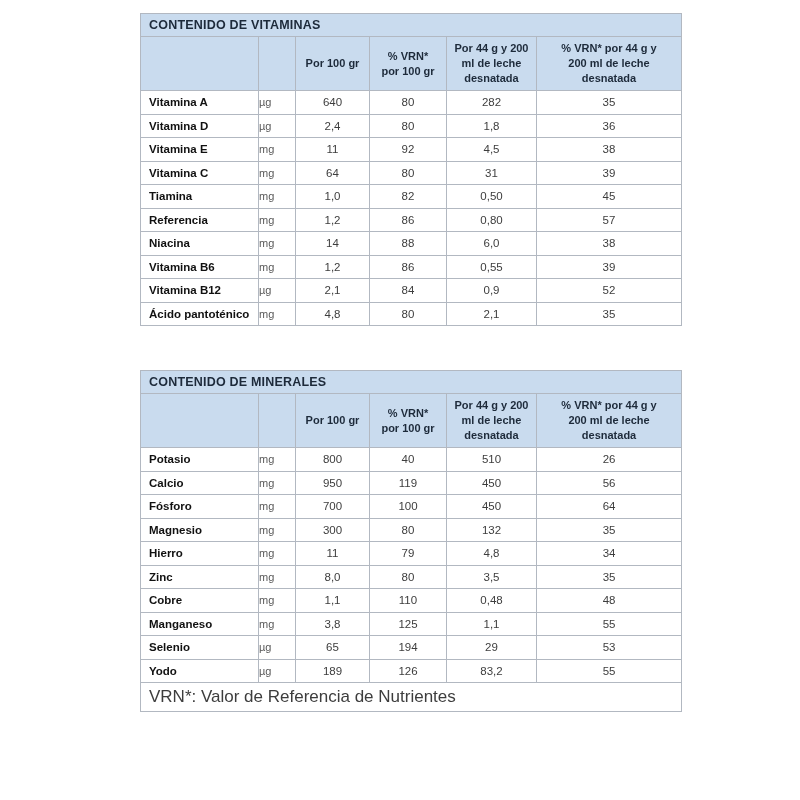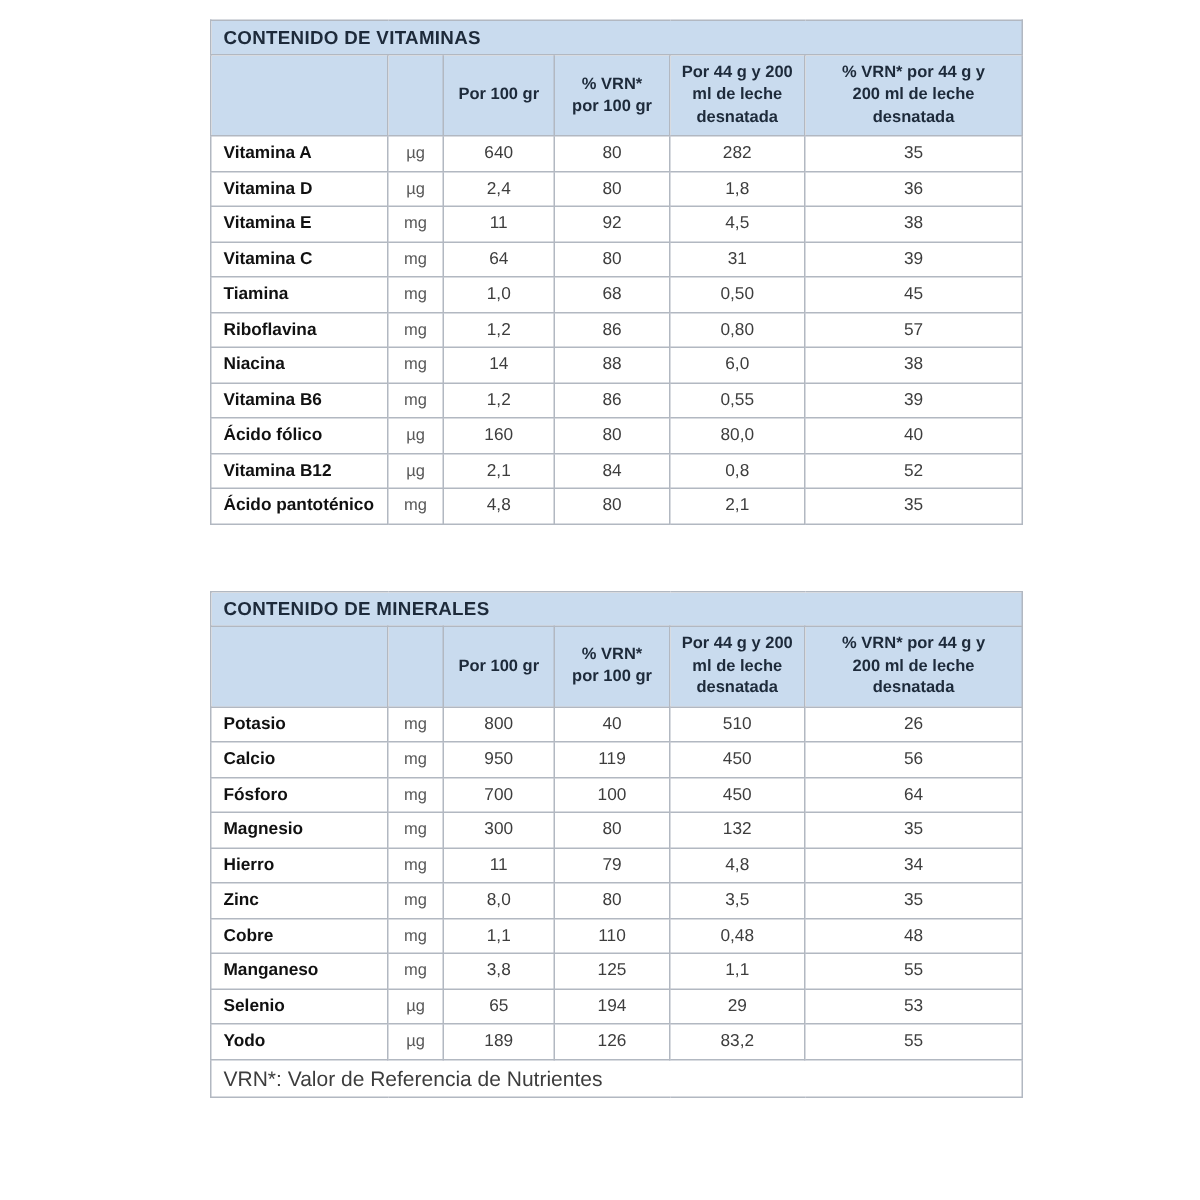--- a/index.html
+++ b/index.html
@@ -57,31 +57,31 @@
     font-weight: bold;
     font-size: 11.5px;
     color: var(--name-text);
     text-align: left;
     padding: 2px 8px;
     vertical-align: middle;
   }
   .unit-cell {
     font-size: 11px;
     color: var(--unit-text);
-    text-align: center;
+    text-align: left;
     vertical-align: middle;
   }
   .value-cell {
     font-size: 11.5px;
     color: var(--value-text);
     text-align: center;
     vertical-align: middle;
   }
   .footer-cell {
-    font-size: 14px;
+    font-size: 17px;
     color: var(--value-text);
     text-align: left;
     padding: 4px 8px;
     height: 23px;
     vertical-align: middle;
   }
 </style>
 </head>
 <body style="background: rgb(255, 255, 255);">
 
@@ -142,26 +142,26 @@
             <td class="unit-cell">mg</td>
             <td class="value-cell">64</td>
             <td class="value-cell">80</td>
             <td class="value-cell">31</td>
             <td class="value-cell">39</td>
           </tr>
           <tr class="data-row">
             <td class="name-cell">Tiamina</td>
             <td class="unit-cell">mg</td>
             <td class="value-cell">1,0</td>
-            <td class="value-cell">68</td>
+            <td class="value-cell">82</td>
             <td class="value-cell">0,50</td>
             <td class="value-cell">45</td>
           </tr>
           <tr class="data-row">
-            <td class="name-cell">Riboflavina</td>
+            <td class="name-cell">Referencia</td>
             <td class="unit-cell">mg</td>
             <td class="value-cell">1,2</td>
             <td class="value-cell">86</td>
             <td class="value-cell">0,80</td>
             <td class="value-cell">57</td>
           </tr>
           <tr class="data-row">
             <td class="name-cell">Niacina</td>
             <td class="unit-cell">mg</td>
             <td class="value-cell">14</td>
@@ -171,33 +171,25 @@
           </tr>
           <tr class="data-row">
             <td class="name-cell">Vitamina B6</td>
             <td class="unit-cell">mg</td>
             <td class="value-cell">1,2</td>
             <td class="value-cell">86</td>
             <td class="value-cell">0,55</td>
             <td class="value-cell">39</td>
           </tr>
           <tr class="data-row">
-            <td class="name-cell">Ácido fólico</td>
-            <td class="unit-cell">µg</td>
-            <td class="value-cell">160</td>
-            <td class="value-cell">80</td>
-            <td class="value-cell">80,0</td>
-            <td class="value-cell">40</td>
-          </tr>
-          <tr class="data-row">
             <td class="name-cell">Vitamina B12</td>
             <td class="unit-cell">µg</td>
             <td class="value-cell">2,1</td>
             <td class="value-cell">84</td>
-            <td class="value-cell">0,8</td>
+            <td class="value-cell">0,9</td>
             <td class="value-cell">52</td>
           </tr>
           <tr class="data-row">
             <td class="name-cell">Ácido pantoténico</td>
             <td class="unit-cell">mg</td>
             <td class="value-cell">4,8</td>
             <td class="value-cell">80</td>
             <td class="value-cell">2,1</td>
             <td class="value-cell">35</td>
           </tr>

